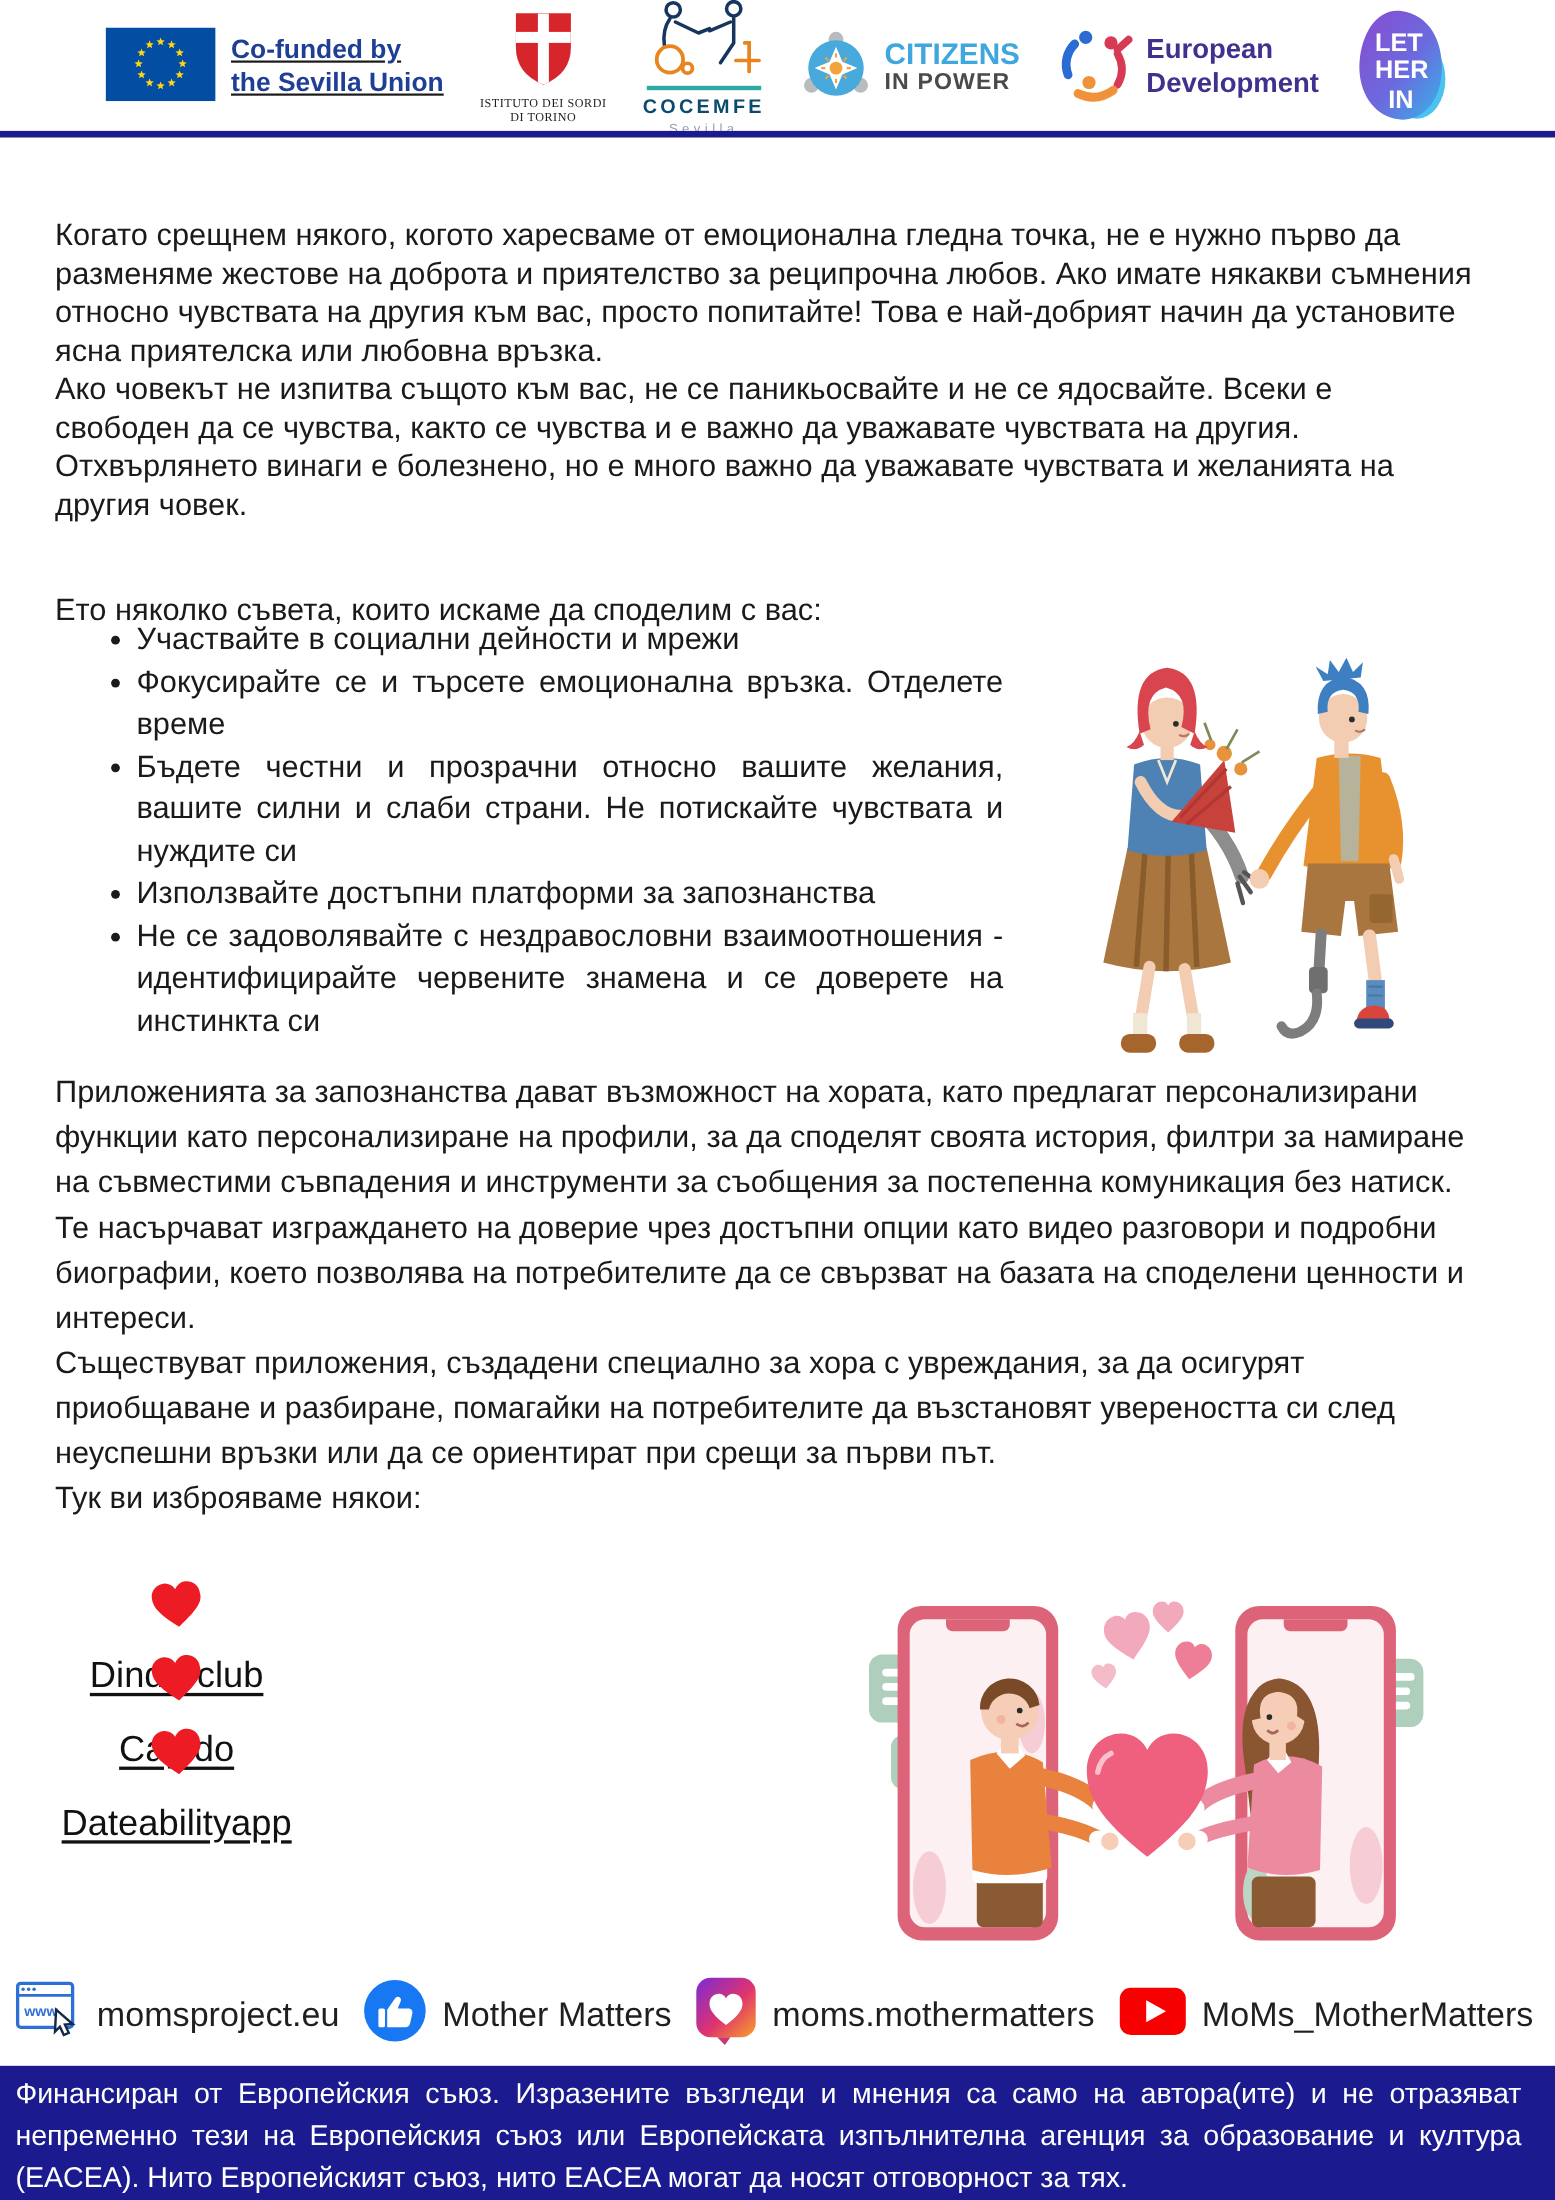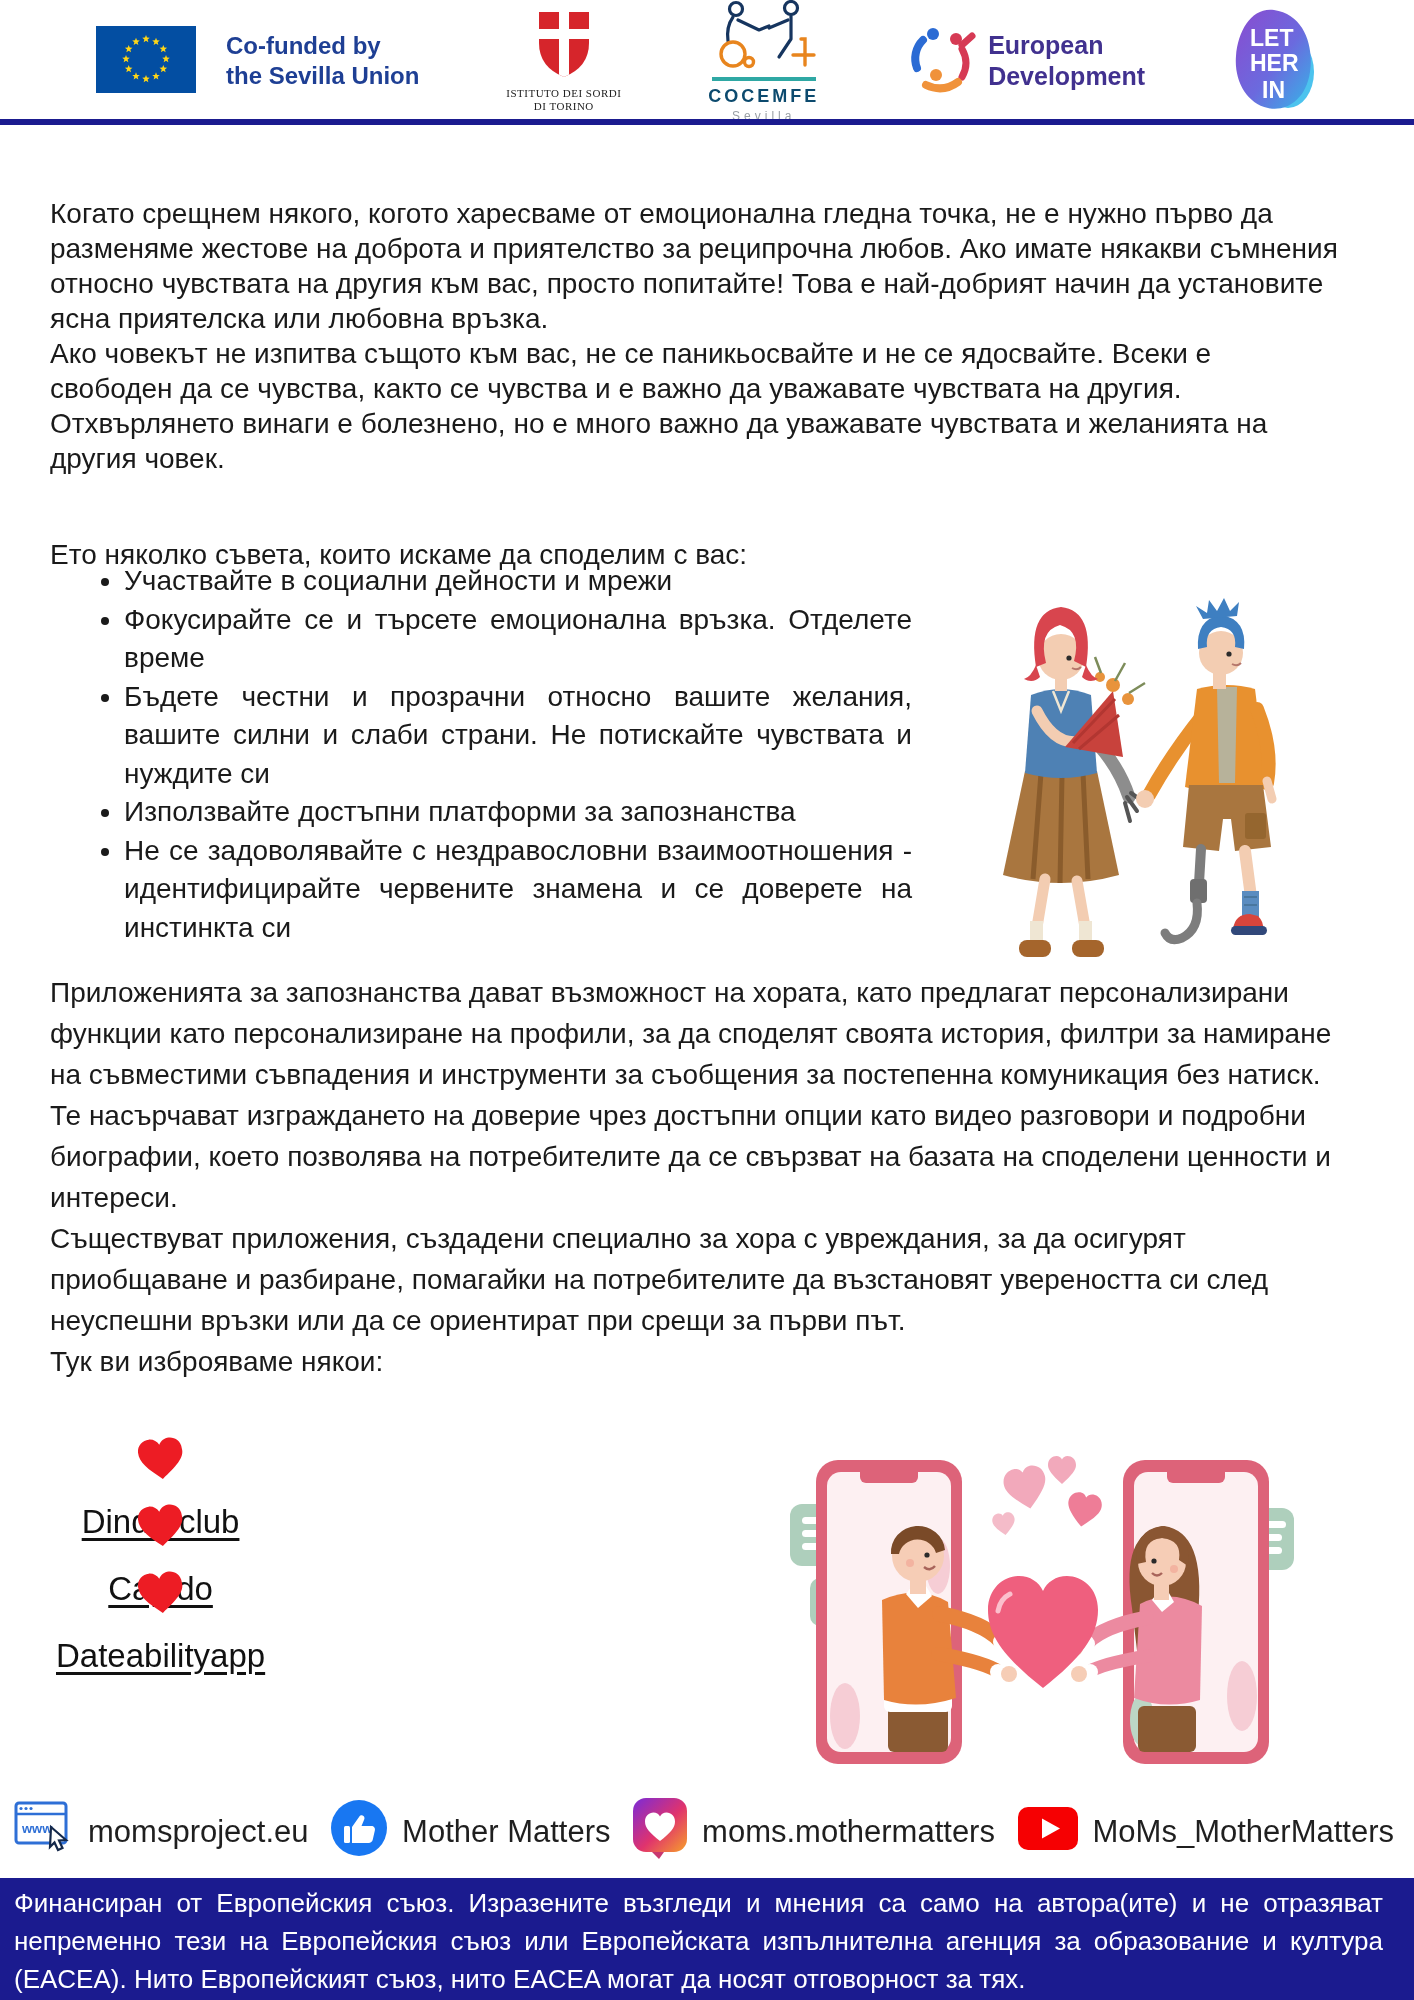--- a/index.html
+++ b/index.html
@@ -2,21 +2,21 @@
 <html><head>
 <meta charset="utf-8">
 <style>
   html,body{margin:0;padding:0;background:#fff;}
   .page{position:relative;width:1414px;height:2000px;background:#fff;overflow:hidden;
         font-family:"Liberation Sans", sans-serif;color:#1a1a1a;}
   
   .header{position:absolute;top:0;left:0;right:0;height:118px;display:flex;align-items:center;
           justify-content:space-between;padding:8px 98px 4px 96px;box-sizing:border-box;}
   .logo{display:flex;align-items:center;}
-  .eu-logo{gap:30px;}
+  .eu-logo{gap:14px;text-decoration:underline;}
   .eu-text{font-weight:bold;color:#1e3f94;font-size:24px;line-height:30px;}
   .ist-logo{flex-direction:column;gap:4px;}
   .ist-caption{font-family:"Liberation Serif", serif;font-size:11px;letter-spacing:.5px;
                color:#222;text-align:center;line-height:13px;}
   .coc-logo{flex-direction:column;}
   .coc-line{width:104px;height:4px;background:#2fa8a4;margin:4px 0 5px;}
   .coc-name{font-weight:bold;color:#0c4a6e;font-size:18px;letter-spacing:3px;}
   .coc-city{color:#9aa0a6;font-size:12px;letter-spacing:4px;margin-top:2px;}
   .cip-logo{gap:12px;}
   .cip-1{font-weight:bold;color:#3fa7dd;font-size:27px;line-height:27px;}
@@ -119,20 +119,39 @@
             <circle cx="38" cy="63" r="4.5"></circle>
             <path d="M90 40 L94 40 L94 66 M82 56 L103 56"></path>
           </g>
         </svg>
       </span>
       <span class="coc-line"></span>
       <span class="coc-name">COCEMFE</span>
       <span class="coc-city">Sevilla</span>
     </div>
 
+    <div class="logo cip-logo">
+      <span>
+        <svg width="64" height="64" viewBox="0 0 66 66">
+          <circle cx="33" cy="9" r="7" fill="#b9bcbe"></circle>
+          <circle cx="10" cy="52" r="7" fill="#b9bcbe"></circle>
+          <circle cx="56" cy="52" r="7" fill="#b9bcbe"></circle>
+          <circle cx="33" cy="36" r="26" fill="#47a9dc"></circle>
+          <path d="M33 16 L39 30 L53 36 L39 42 L33 56 L27 42 L13 36 L27 30 Z" fill="#fff"></path>
+          <circle cx="33" cy="36" r="6" fill="#f2a33c"></circle>
+          <g stroke="#f2a33c" stroke-width="2">
+            <path d="M33 26 v-4 M33 46 v4 M23 36 h-4 M43 36 h4 M26 29 l-3 -3 M40 29 l3 -3 M26 43 l-3 3 M40 43 l3 3"></path>
+          </g>
+        </svg>
+      </span>
+      <span>
+        <div class="cip-1">CITIZENS</div>
+        <div class="cip-2">IN POWER</div>
+      </span>
+    </div>
 
     <div class="logo ed-logo">
       <span>
         <svg width="72" height="72" viewBox="0 0 72 72">
           <circle cx="27" cy="11" r="6" fill="#2b6bd4"></circle>
           <path d="M17 17 A26 26 0 0 0 11 45" stroke="#2b6bd4" stroke-width="8" fill="none" stroke-linecap="round"></path>
           <circle cx="50" cy="16" r="6" fill="#d63a54"></circle>
           <path d="M56 26 q8 14 0 28 M56 22 l10 -9" stroke="#d63a54" stroke-width="7" fill="none" stroke-linecap="round"></path>
           <circle cx="30" cy="52" r="6" fill="#f0923a"></circle>
           <path d="M20 62 q17 8 32 -3" stroke="#f0923a" stroke-width="8" fill="none" stroke-linecap="round"></path>

